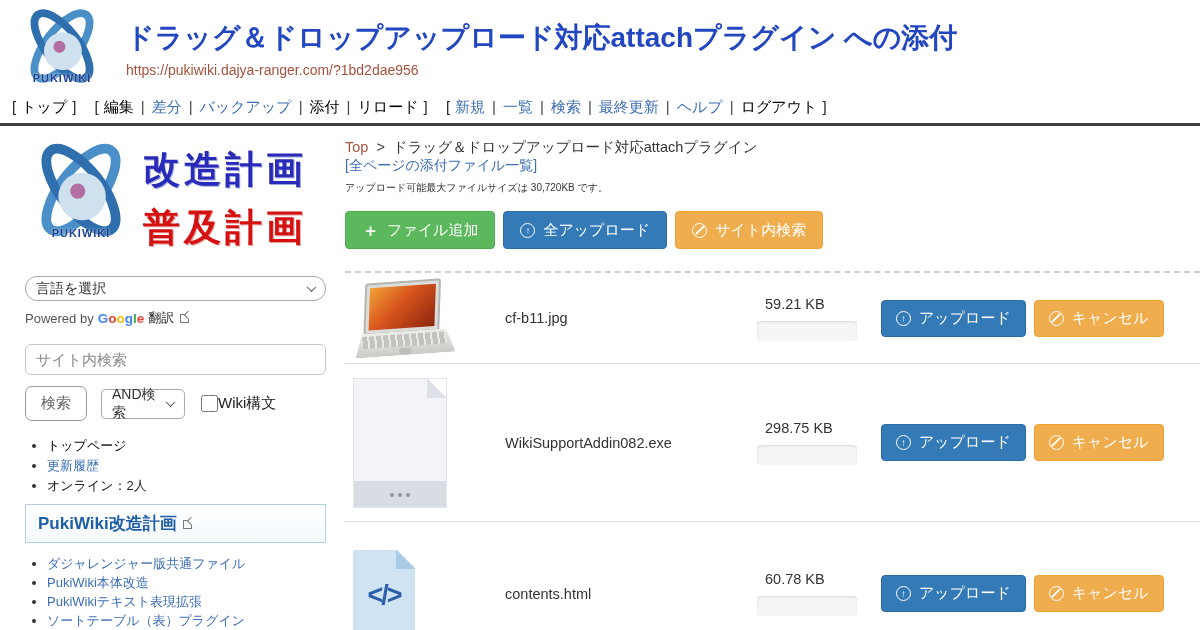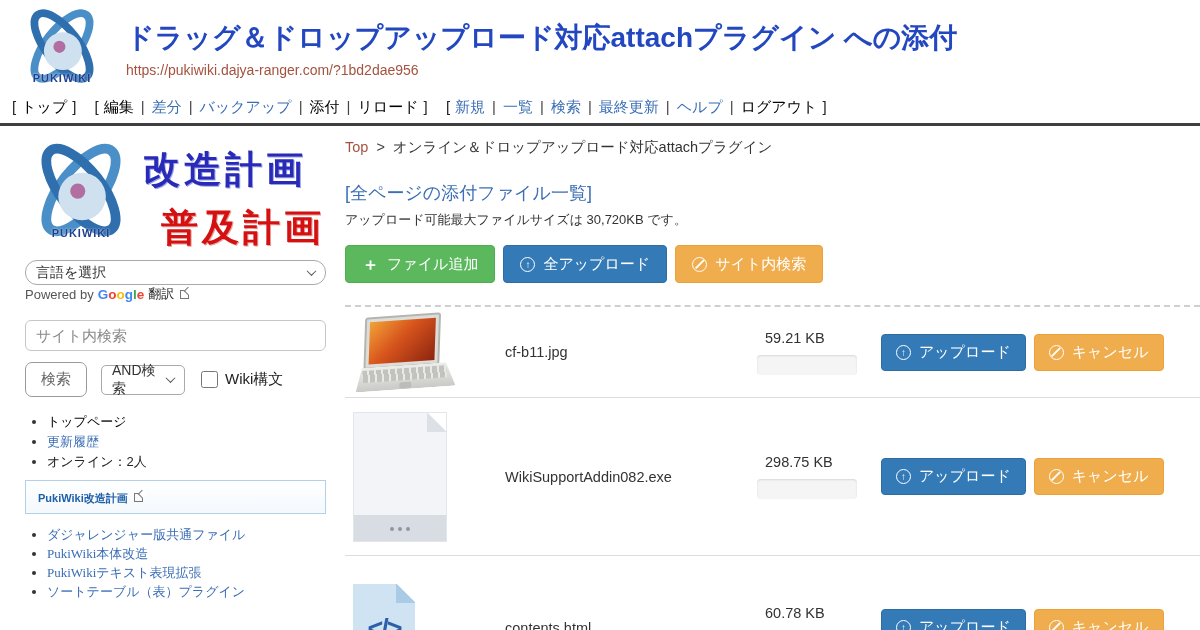--- a/index.html
+++ b/index.html
@@ -26,59 +26,59 @@
   a.blue, .blue a { color:#3b6eb5; }
 
   .content { display:flex; }
 
   
   .sidebar { width:330px; flex:0 0 auto; padding:12px 0 0 25px; }
   .side-logo { display:flex; align-items:center; height:122px; }
   .side-logo .atom-logo { width:112px; height:120px; }
   .logo-text { padding-left:6px; }
   .logo-line1 { font-size:37px; font-weight:900; color:#2a2ab8; letter-spacing:4px; text-shadow:1px 1px 0 #9aa6e0; }
-  .logo-line2 { font-size:37px; font-weight:900; color:#d41010; letter-spacing:4px; text-shadow:1px 1px 0 #e8a0a0; margin-top:8px;margin-left:18px; }
+  .logo-line2 { font-size:37px; font-weight:900; color:#d41010; letter-spacing:4px; text-shadow:1px 1px 0 #e8a0a0; margin-top:8px; }
 
   .select { display:flex; align-items:center; justify-content:space-between; border:1px solid #a9a9a9; border-radius:12px; background:#fff; height:25px; padding:0 10px; font-size:14px; color:#333; cursor:pointer; }
-  .lang-select { width:301px; }
+  .lang-select { width:301px; margin-top:16px; }
   .chev { width:7px; height:7px; border-right:1.8px solid #555; border-bottom:1.8px solid #555; transform:rotate(45deg) translate(-1px,-1px); flex:0 0 auto; }
 
-  .powered { font-size:13px; color:#555; display:flex; align-items:center; }
+  .powered { margin-top:8px; font-size:13px; color:#555; display:flex; align-items:center; }
   .google { font-weight:bold; margin:0 4px; font-size:13.5px; }
   .g-blue{color:#4285F4}.g-red{color:#EA4335}.g-yellow{color:#FBBC05}.g-green{color:#34A853}
   .translate { color:#222; margin-right:4px; }
   .ext-icon { display:inline-block; width:9px; height:9px; border:1.4px solid #777; position:relative; margin-left:2px; }
   .ext-icon i { position:absolute; right:-3px; top:-3px; width:6px; height:6px; background:#fff; border-left:1.4px solid #777; border-bottom:1.4px solid #777; transform:rotate(45deg); }
 
   .search-input { margin-top:17px; width:301px; height:31px; border:1px solid #c6c6c6; border-radius:6px; padding:0 10px; font-size:15px; color:#333; font-family:inherit; }
   .search-input::placeholder { color:#8a8a8a; }
   .search-controls { margin-top:11px; display:flex; align-items:center; }
   .search-btn { height:35px; width:62px; border:1px solid #9a9a9a; border-radius:7px; background:#fff; color:#666; font-size:15px; cursor:pointer; font-family:inherit; }
   .and-select { width:84px; height:30px; border-radius:5px; margin-left:14px; font-size:14px; }
   .wiki-check { margin-left:16px; width:17px; height:17px; }
-  .wiki-label { font-size:15px; color:#222; margin-left:7px; }
+  .wiki-label { font-size:15px; color:#222; }
 
   ul.side-list { margin:16px 0 0 22px; font-size:13px; line-height:17px; }
   ul.side-list li { margin-bottom:3px; }
   ul.side-list a { text-decoration:none; cursor:pointer; }
   .plain-text { color:#222; }
 
   .side-box { margin-top:10px; width:301px; border:1px solid #b5cfe6; background:linear-gradient(#ffffff,#f4f9fd); padding:7px 12px; }
-  .side-box-title { font-size:11px; font-weight:bold; color:#1f5fa8; cursor:pointer; text-decoration:none; }
+  .side-box-title { font-size:17px; font-weight:bold; color:#1f5fa8; cursor:pointer; text-decoration:none; }
   ul.links-list { margin:12px 0 0 22px; }
-  ul.links-list li { margin-bottom:2px;font-family:Liberation Serif, serif; }
+  ul.links-list li { margin-bottom:2px; }
 
   
   .main { flex:1; padding:12px 0 0 15px; }
   .breadcrumb { font-size:14.5px; color:#333; }
   .breadcrumb a { color:#a5523e; text-decoration:none; cursor:pointer; }
   .breadcrumb .sep { margin:0 8px; color:#444; }
-  .attach-link { margin-top:24px; font-size:18px; }
+  .attach-link { font-size:14px; }
   .attach-link a { color:#3b6eb5; text-decoration:none; cursor:pointer; }
-  .max-size { margin-top:6px; font-size:13px; color:#333; }
+  .max-size { margin-top:6px; font-size:10px; color:#333; }
 
   .btn { display:inline-flex; align-items:center; gap:8px; border-radius:4px; color:#fff; font-size:15px; border:1px solid transparent; cursor:pointer; font-family:inherit; }
   .btn-green { background:#5cb85c; border-color:#4cae4c; }
   .btn-blue { background:#337ab7; border-color:#2e6da4; }
   .btn-orange { background:#f0ad4e; border-color:#eea236; }
   .toolbar { margin-top:16px; display:flex; gap:8px; }
   .toolbar .btn { height:38px; padding:0 16px; }
 
   .plus-icon { font-weight:bold; font-size:17px; line-height:1; }
   .circ-icon { display:inline-flex; align-items:center; justify-content:center; width:15px; height:15px; border:1.6px solid #fff; border-radius:50%; font-size:10px; font-weight:bold; flex:0 0 auto; }
@@ -207,21 +207,21 @@
         <li><a class="blue">PukiWiki本体改造</a></li>
         <li><a class="blue">PukiWikiテキスト表現拡張</a></li>
         <li><a class="blue">ソートテーブル（表）プラグイン</a></li>
 
       </ul>
     </div>
 
     <div class="main">
 
       <div class="breadcrumb">
-        <a>Top</a><span class="sep">&gt;</span><span>オンライン＆ドロップアップロード対応attachプラグイン</span>
+        <a>Top</a><span class="sep">&gt;</span><span>ドラッグ＆ドロップアップロード対応attachプラグイン</span>
       </div>
 
       <div class="attach-link">
         <a>[全ページの添付ファイル一覧]</a>
       </div>
       <div class="max-size">アップロード可能最大ファイルサイズは 30,720KB です。</div>
 
       <div class="toolbar">
         <button class="btn btn-green">
           <span class="plus-icon">＋</span>

